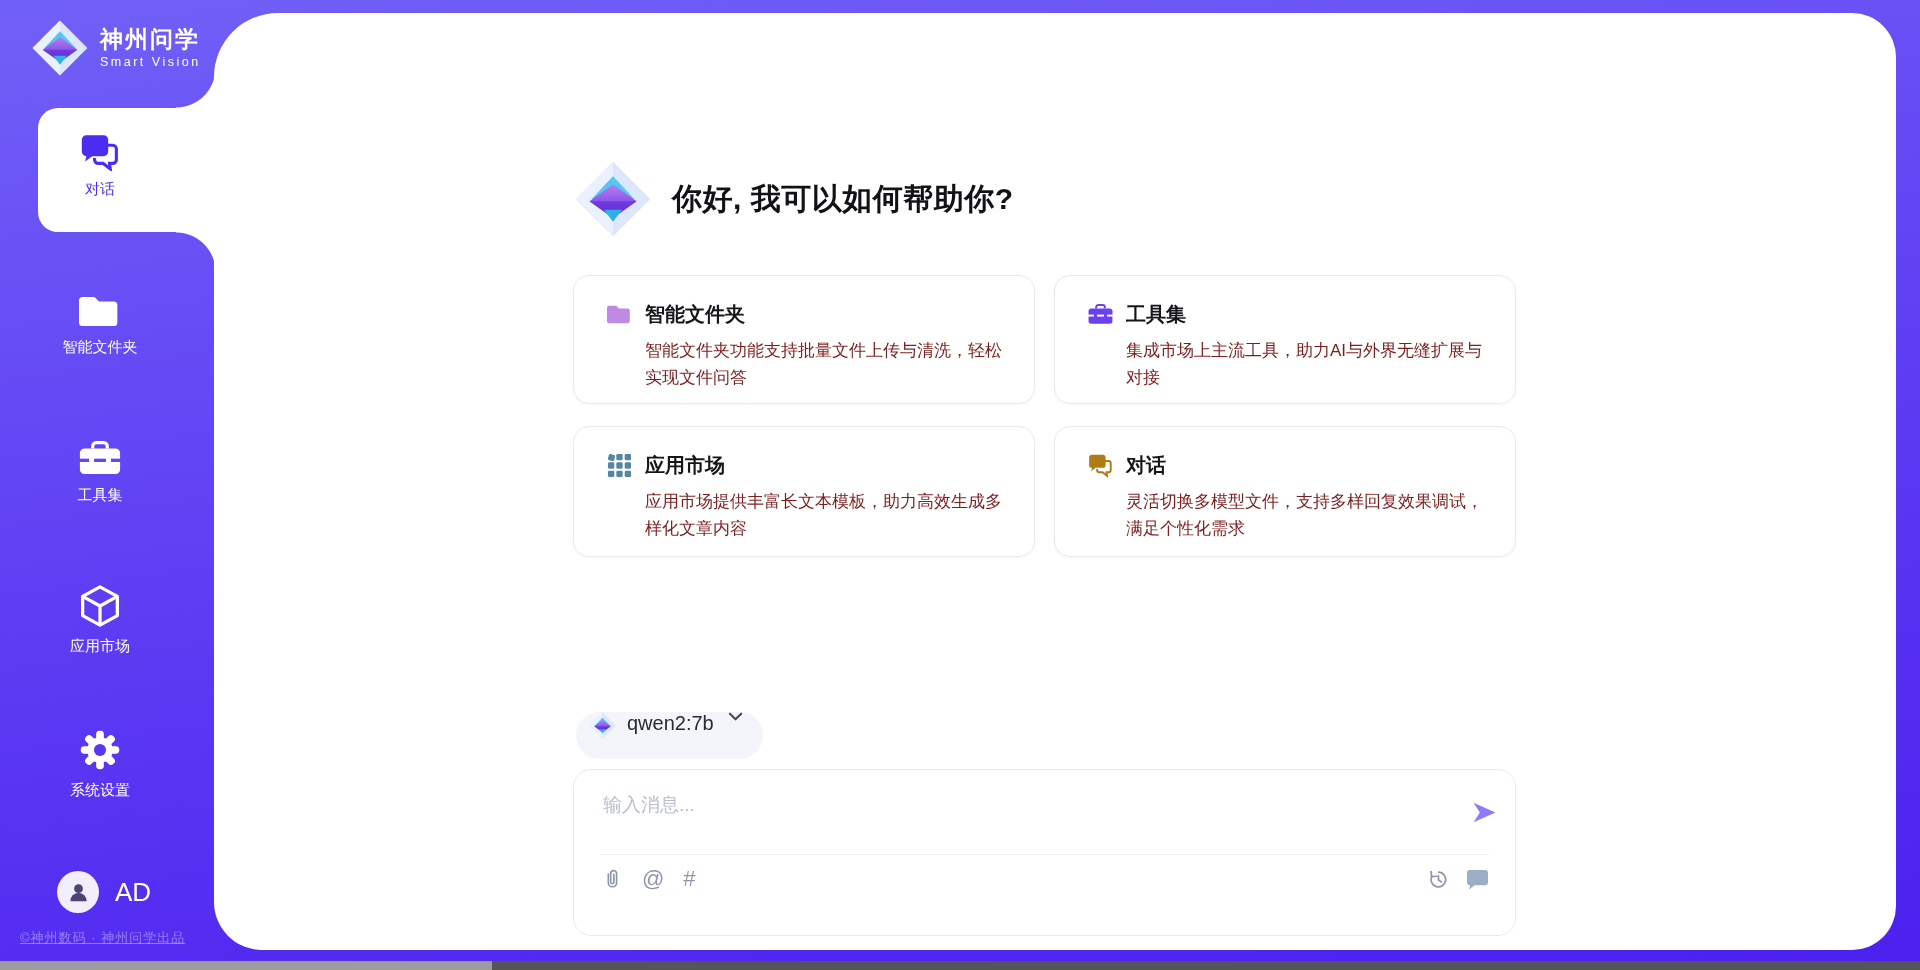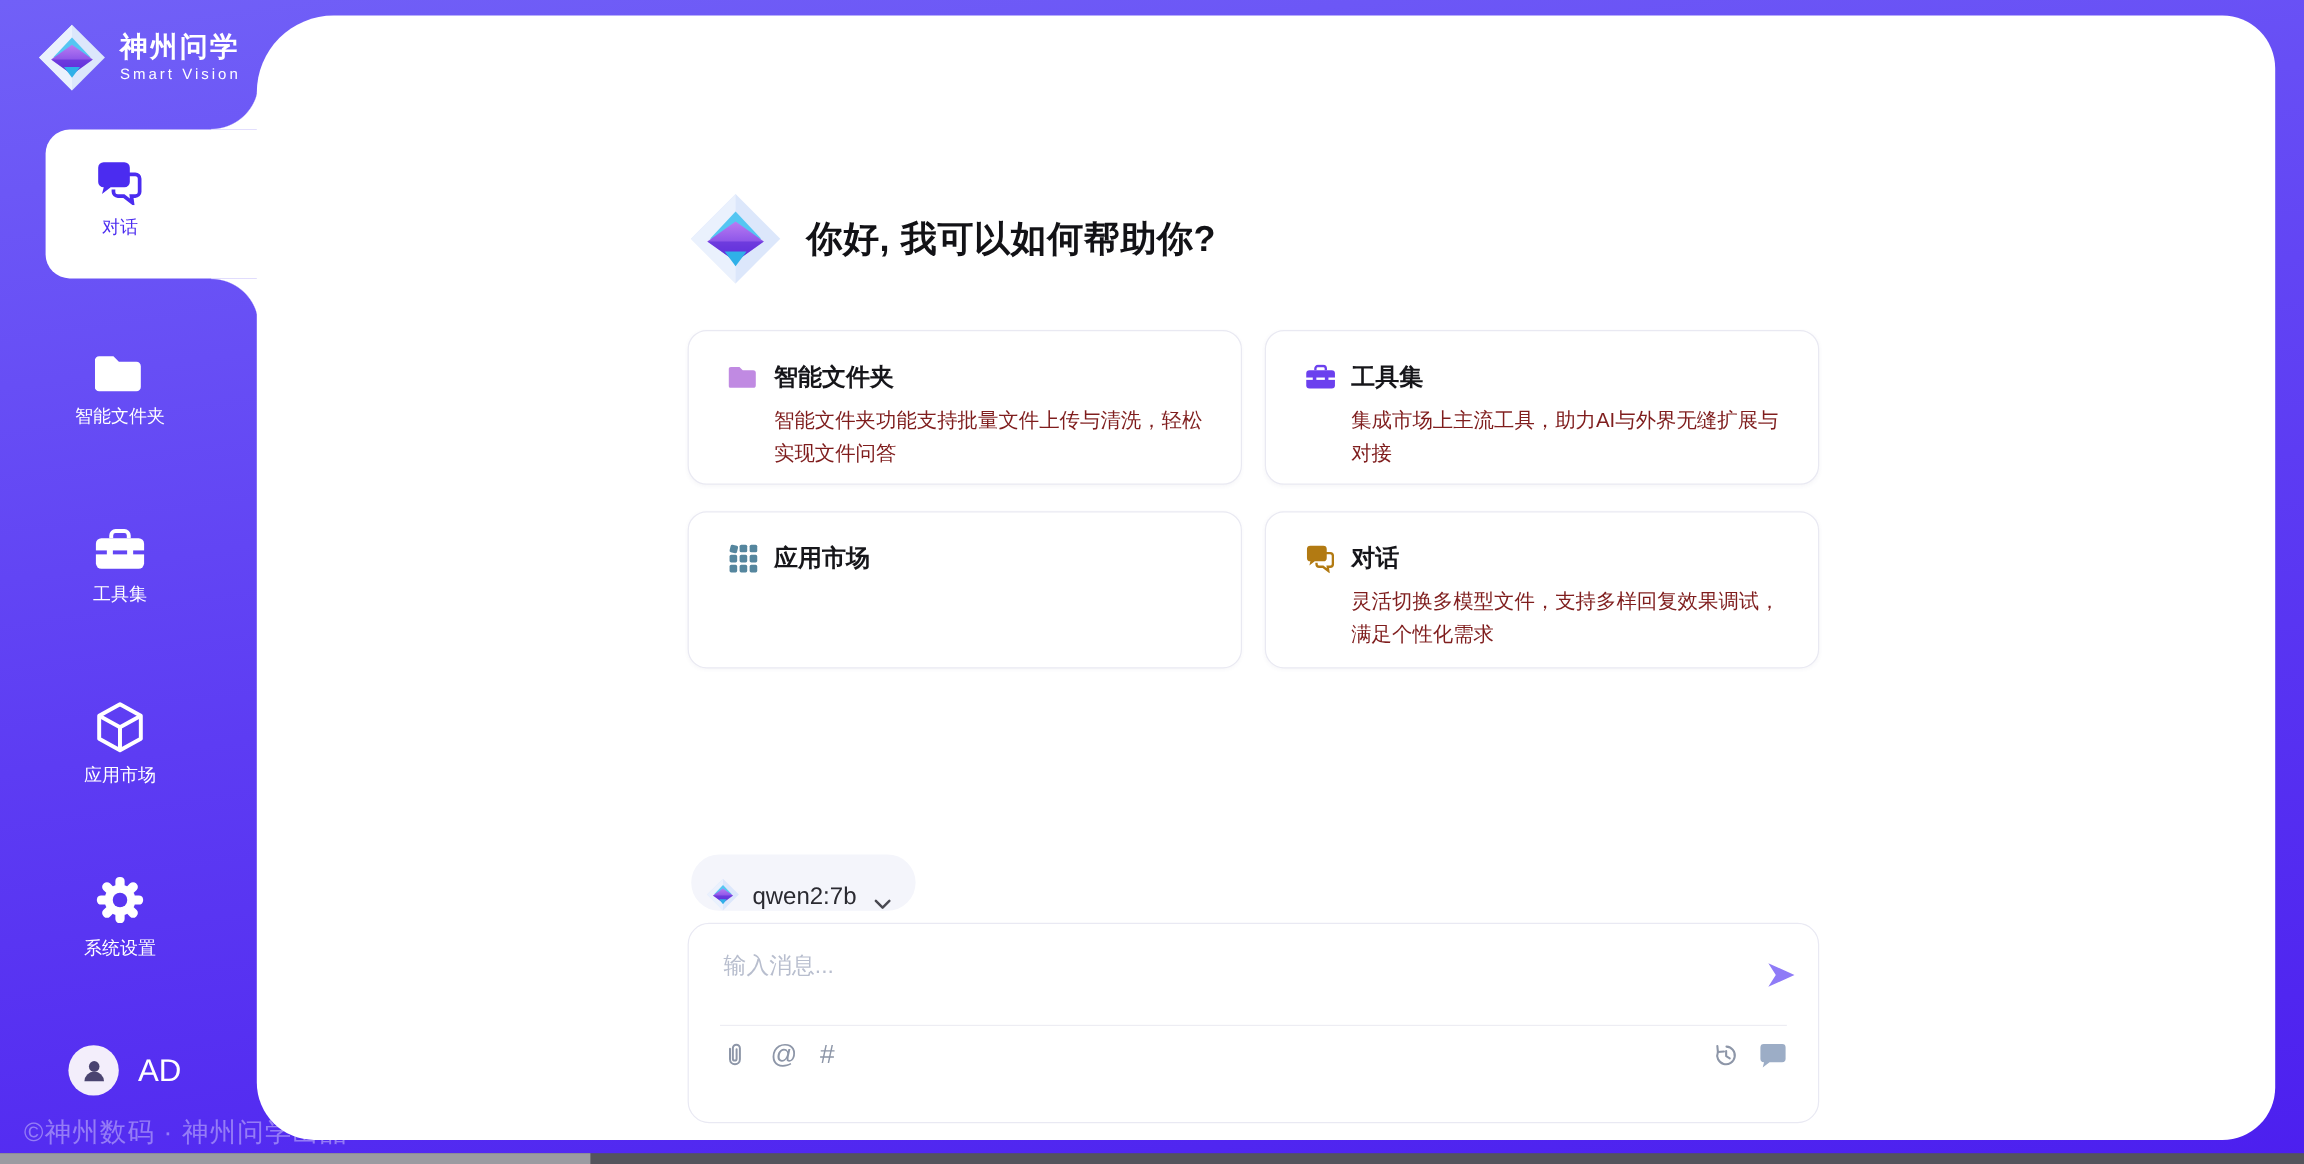--- a/index.html
+++ b/index.html
@@ -34,38 +34,38 @@
   .nav-item svg{display:block;}
   .nav-item.active{top:134px;}
   .nav-2{top:294px;} .nav-3{top:440px;} .nav-4{top:584px;} .nav-5{top:728px;}
 
   .user-row{position:absolute; left:57px; top:871px; display:flex; align-items:center; gap:16px; z-index:2; cursor:pointer;}
   .avatar{width:42px; height:42px; border-radius:50%; background:#f3eefb; display:flex;
     align-items:center; justify-content:center;}
   .avatar svg{width:23px; height:23px; color:#4a4470;}
   .user-name{color:#fff; font-size:26px;}
   .copyright{position:absolute; left:20px; top:929px; color:rgba(255,255,255,0.38);
-    font-size:22px; letter-spacing:1px; z-index:2;}
+    font-size:13px; letter-spacing:1px; z-index:2;text-decoration:underline;}
 
   
   .greeting{position:absolute; left:575px; top:161px; display:flex; align-items:center; gap:21px; z-index:2;}
   .greeting svg{width:76px; height:76px;}
   .greeting-text{font-size:30px; font-weight:bold; color:#121216; letter-spacing:0.5px;}
 
   .cards{position:absolute; left:573px; top:275px; z-index:2; display:grid;
     grid-template-columns:462px 462px; grid-template-rows:129px 131px; gap:22px 19px;}
   .card{box-sizing:border-box; background:#fff; border:1px solid #e9e9f2; border-radius:16px;
     padding:25px 26px 20px 33px; box-shadow:0 1px 3px rgba(90,90,140,0.05); cursor:pointer;}
   .card-head{display:flex; align-items:center; gap:13px;}
   .card-head svg{width:25px; height:25px; flex:0 0 auto;}
   .card-title{font-size:20px; font-weight:bold; color:#16161a;}
   .card-desc{margin:9px 0 0 38px; font-size:17px; color:#7f1d1d; line-height:27px;}
 
   .model-pill{position:absolute; left:576px; top:712px; height:47px; z-index:2;
-    display:inline-flex; align-items:flex-end; gap:11px; padding:0 20px 0 13px;
+    display:inline-flex; align-items:flex-start; gap:11px; padding:0 20px 0 13px;
     background:#f4f5fb; border-radius:24px; cursor:pointer;}
   .model-pill svg.logo{width:27px; height:27px;}
   .model-name{font-size:20px; color:#2a2a31;}
   .model-pill .chev{width:15px; height:10px; color:#4a4a52; margin-left:3px;}
 
   .composer{position:absolute; left:573px; top:769px; width:943px; height:167px; z-index:2;
     box-sizing:border-box; background:#fff; border:1.5px solid #e9e9f3; border-radius:18px;}
   .composer textarea{position:absolute; left:27px; top:20px; width:850px; height:56px;
     border:none; outline:none; resize:none; font-family:inherit; font-size:19px; color:#333;
     background:transparent;}
@@ -289,20 +289,21 @@
       <div class="card-desc">集成市场上主流工具，助力AI与外界无缝扩展与对接</div>
     </div>
 
     <div class="card">
       <div class="card-head">
         <svg style="color: rgb(85, 134, 158);">
             <use href="#sym-grid"></use>
           </svg>
         <span class="card-title">应用市场</span>
       </div>
+      <div class="card-desc">应用市场提供丰富长文本模板，助力高效生成多样化文章内容</div>
     </div>
 
     <div class="card">
       <div class="card-head">
         <svg style="color: rgb(178, 122, 18);">
             <use href="#sym-chat"></use>
           </svg>
         <span class="card-title">对话</span>
       </div>
       <div class="card-desc">灵活切换多模型文件，支持多样回复效果调试，满足个性化需求</div>

